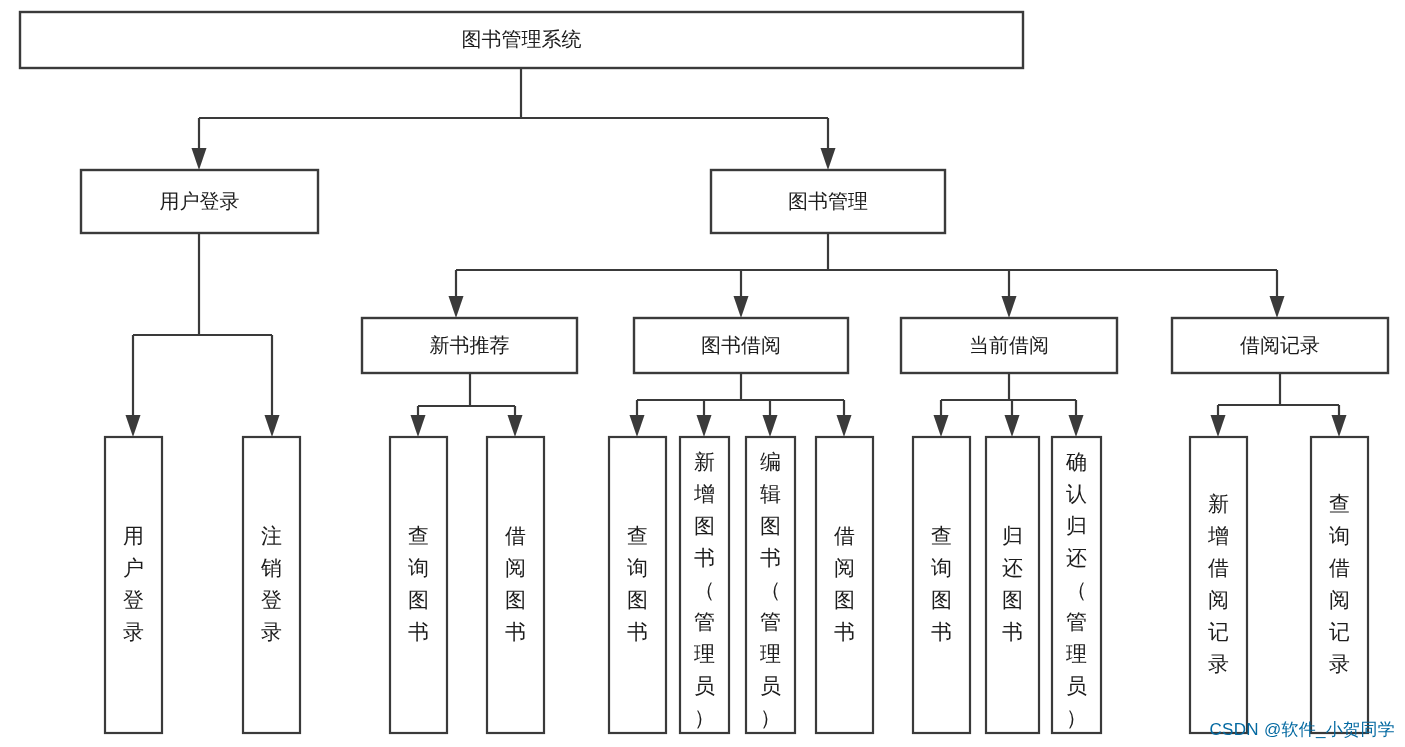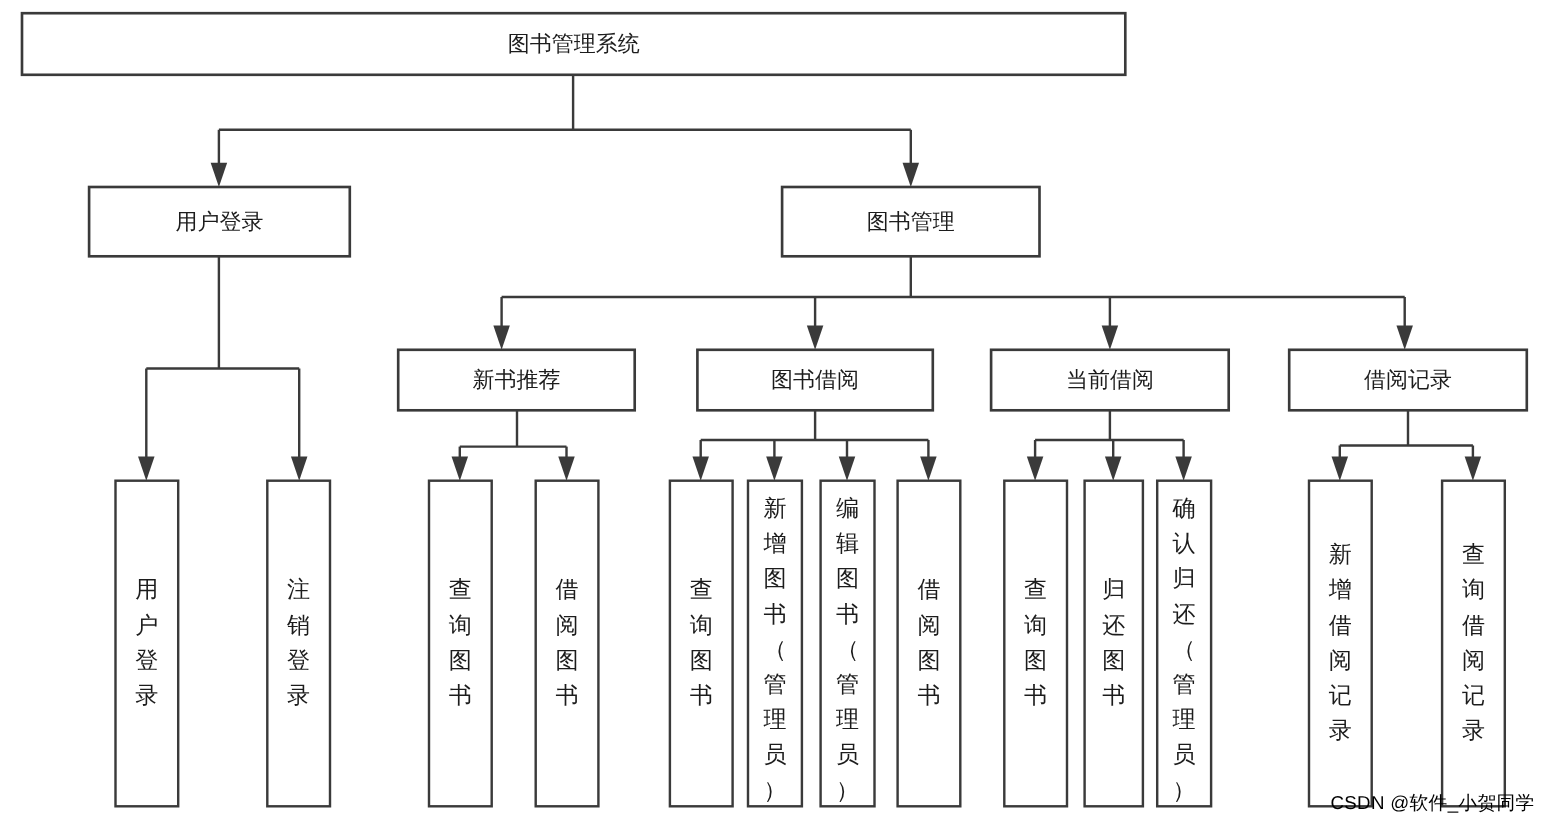--- a/index.html
+++ b/index.html
@@ -53,21 +53,21 @@
     fill: #1c1c1c;
     font-size: 21px;
     text-anchor: middle;
   }
   .watermark-text {
     position: absolute;
     right: 10px;
     bottom: 6px;
     font-family: "Liberation Sans", "DejaVu Sans", sans-serif;
     font-size: 17px;
-    color: #000000;
+    color: #0369a1;
     white-space: nowrap;
     letter-spacing: 0.3px;
   }
 </style>
 </head>
 <body>
 
 <div id="chart-root">
   <svg id="diagram-svg" width="1405" height="747" viewBox="0 0 1405 747" xmlns="http://www.w3.org/2000/svg">
     <g id="connector-layer">

